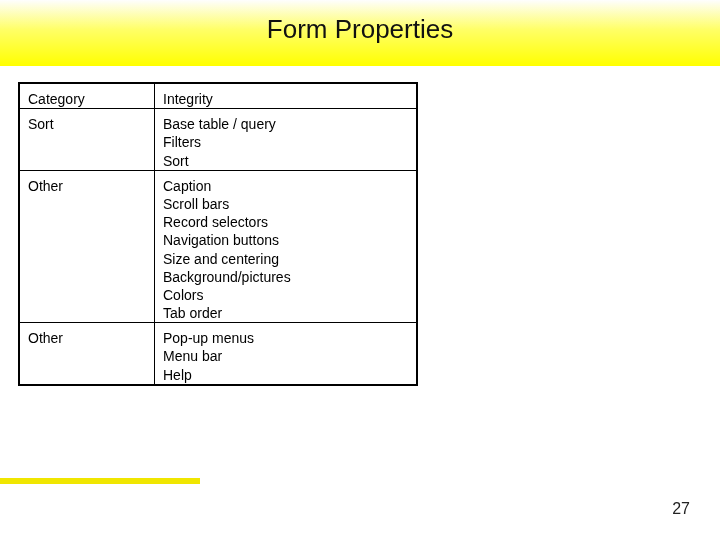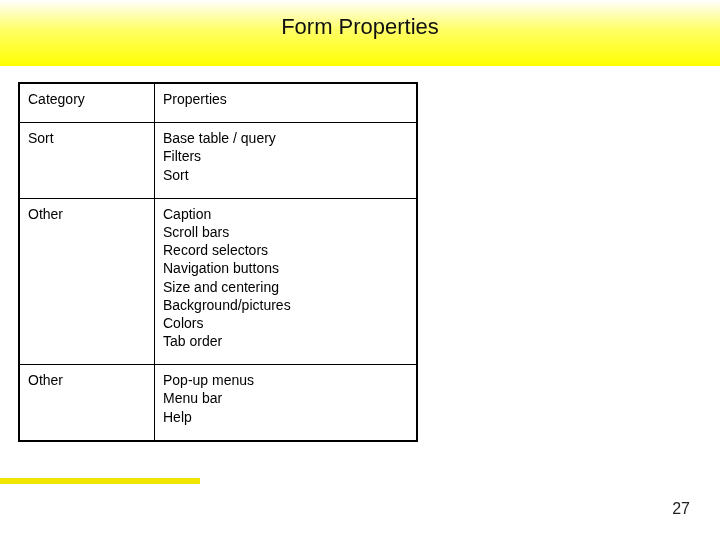--- a/index.html
+++ b/index.html
@@ -20,41 +20,41 @@
     position: absolute;
     left: 0; right: 0; top: 0;
     height: 66px;
     background: linear-gradient(to bottom, #fefefe 0%, #ffff66 45%, #ffff00 100%);
   }
   .title {
     position: absolute;
     top: 14px;
     left: 0; right: 0;
     text-align: center;
-    font-size: 22px;
+    font-size: 26px;
     color: #111;
     font-weight: 400;
   }
   .table-wrap {
     position: absolute;
     left: 18px;
     top: 82px;
     width: 400px;
   }
   table {
     border-collapse: collapse;
     width: 100%;
     border: 2px solid #000;
   }
   td {
     border: 1px solid #000;
     vertical-align: top;
     font-size: 14px;
     line-height: 1.3;
-    padding: 6px 8px 14px 8px;
+    padding: 6px 8px 0 8px;
   }
   td.cat {
     width: 118px;
   }
   .accent-bar {
     position: absolute;
     left: 0;
     bottom: 56px;
     width: 200px;
     height: 6px;
@@ -74,21 +74,21 @@
 
 <div class="slide">
   <div class="title-band"></div>
   <div class="title">Form Properties</div>
 
   <div class="table-wrap">
     <table>
       <tbody>
           <tr>
         <td class="cat">Category</td>
-        <td>Properties</td>
+        <td>Integrity</td>
       </tr>
       <tr>
         <td class="cat">Sort</td>
         <td>Base table / query<br>Filters<br>Sort</td>
       </tr>
       <tr>
         <td class="cat">Other</td>
         <td>Caption<br>Scroll bars<br>Record selectors<br>Navigation buttons<br>Size and centering<br>Background/pictures<br>Colors<br>Tab order</td>
       </tr>
       <tr>

